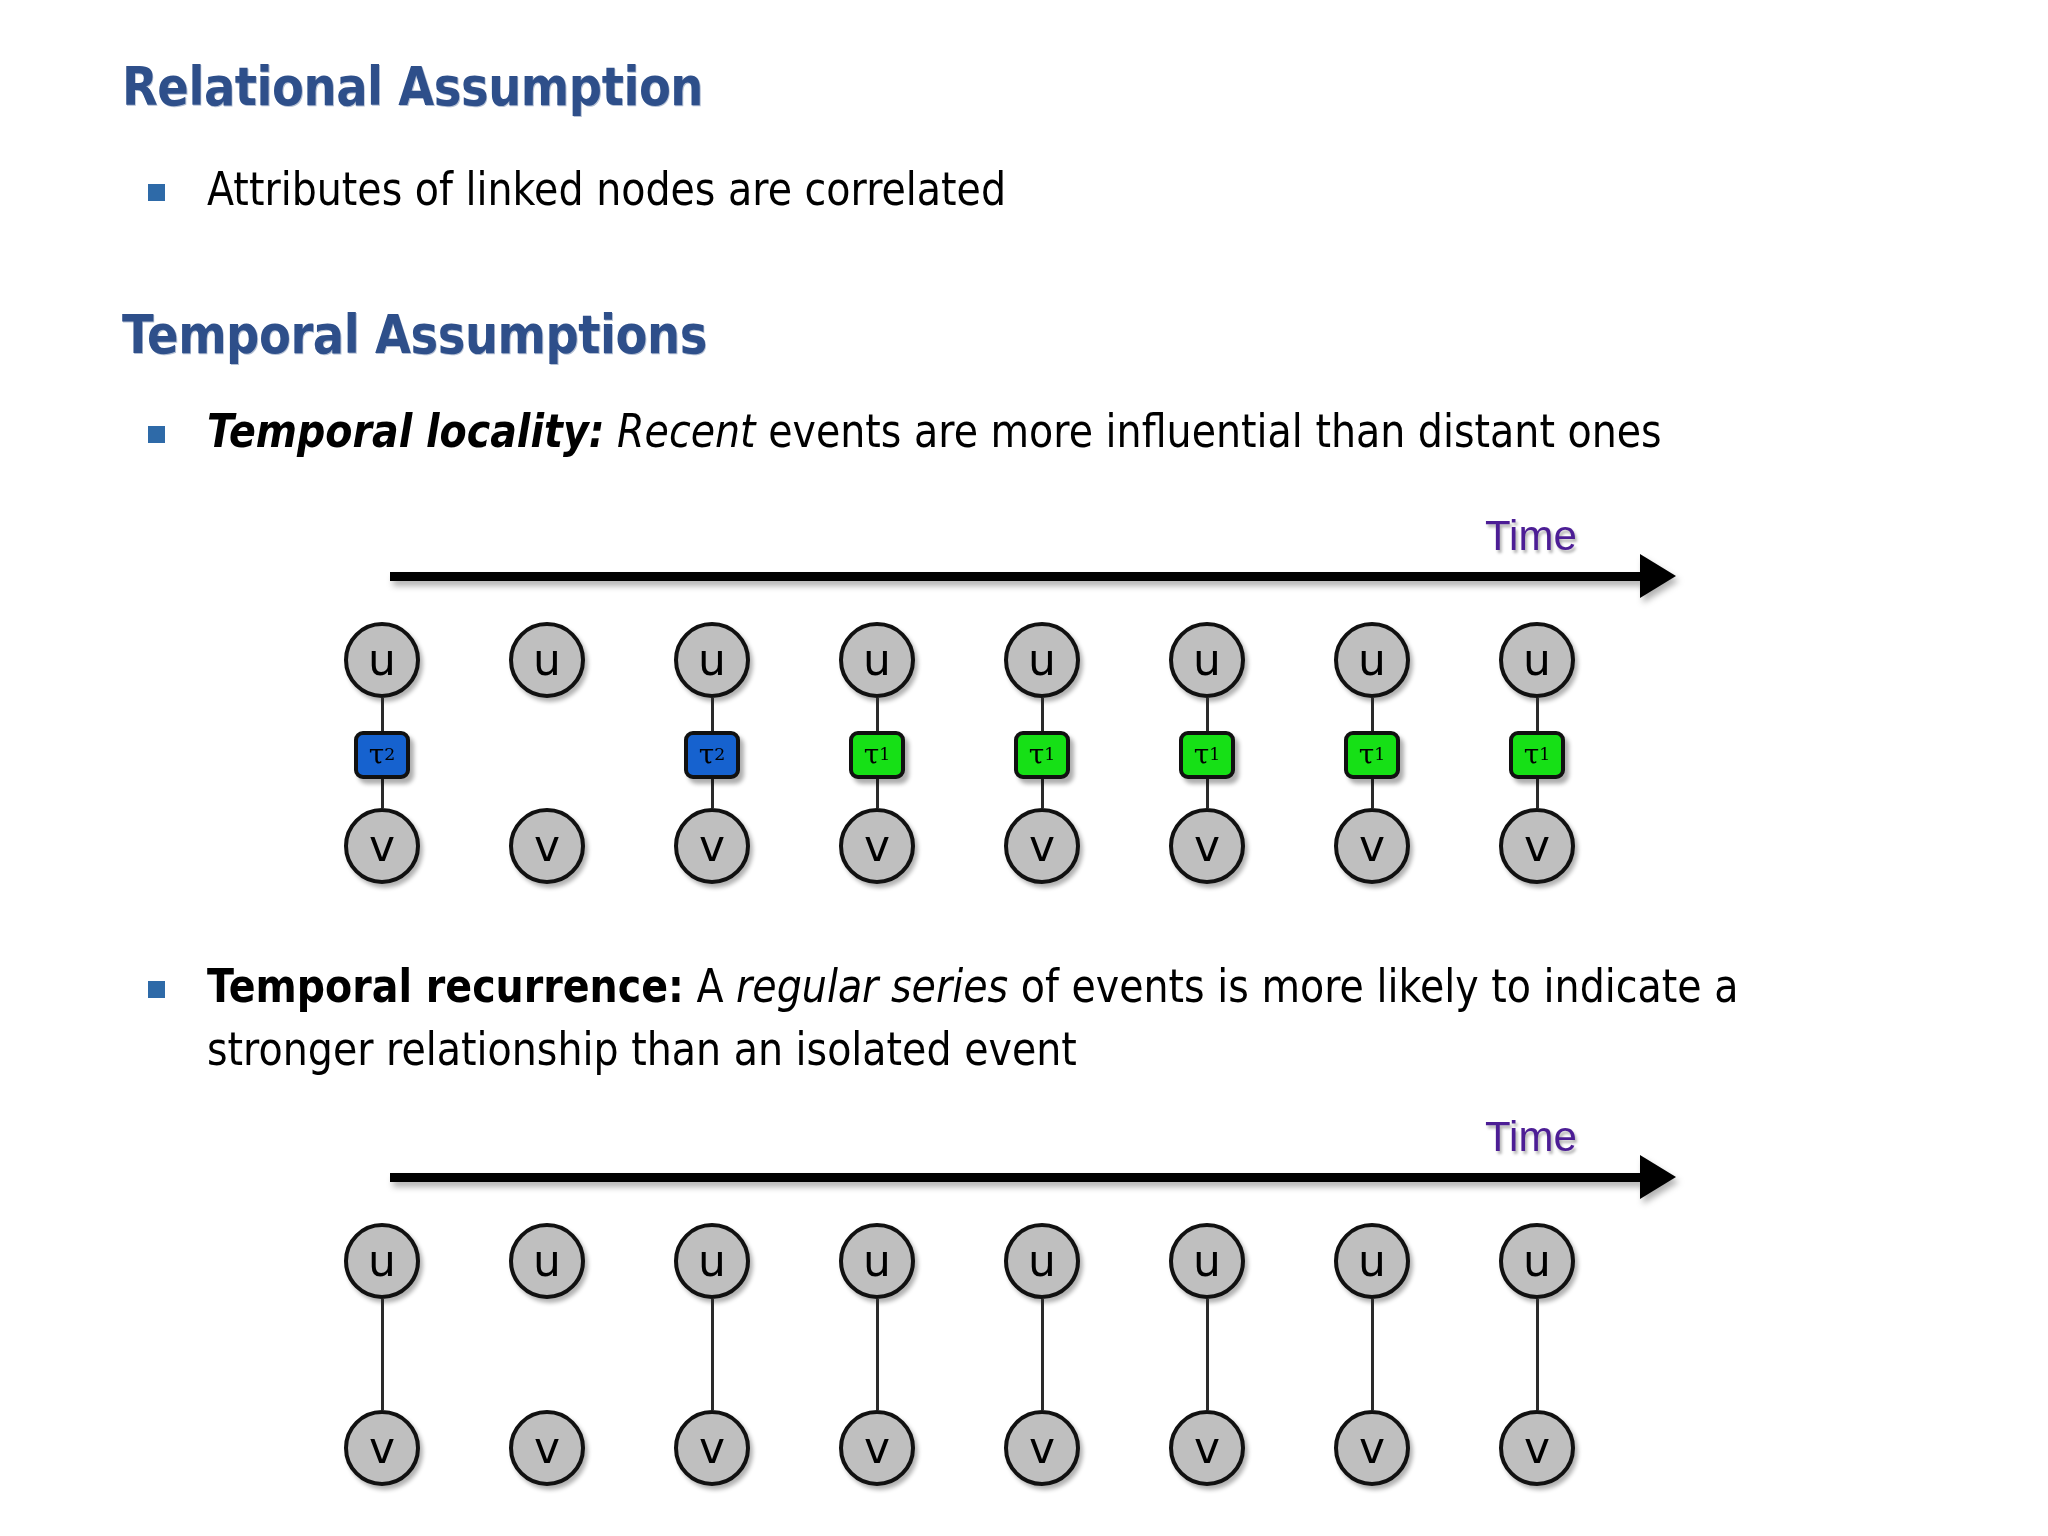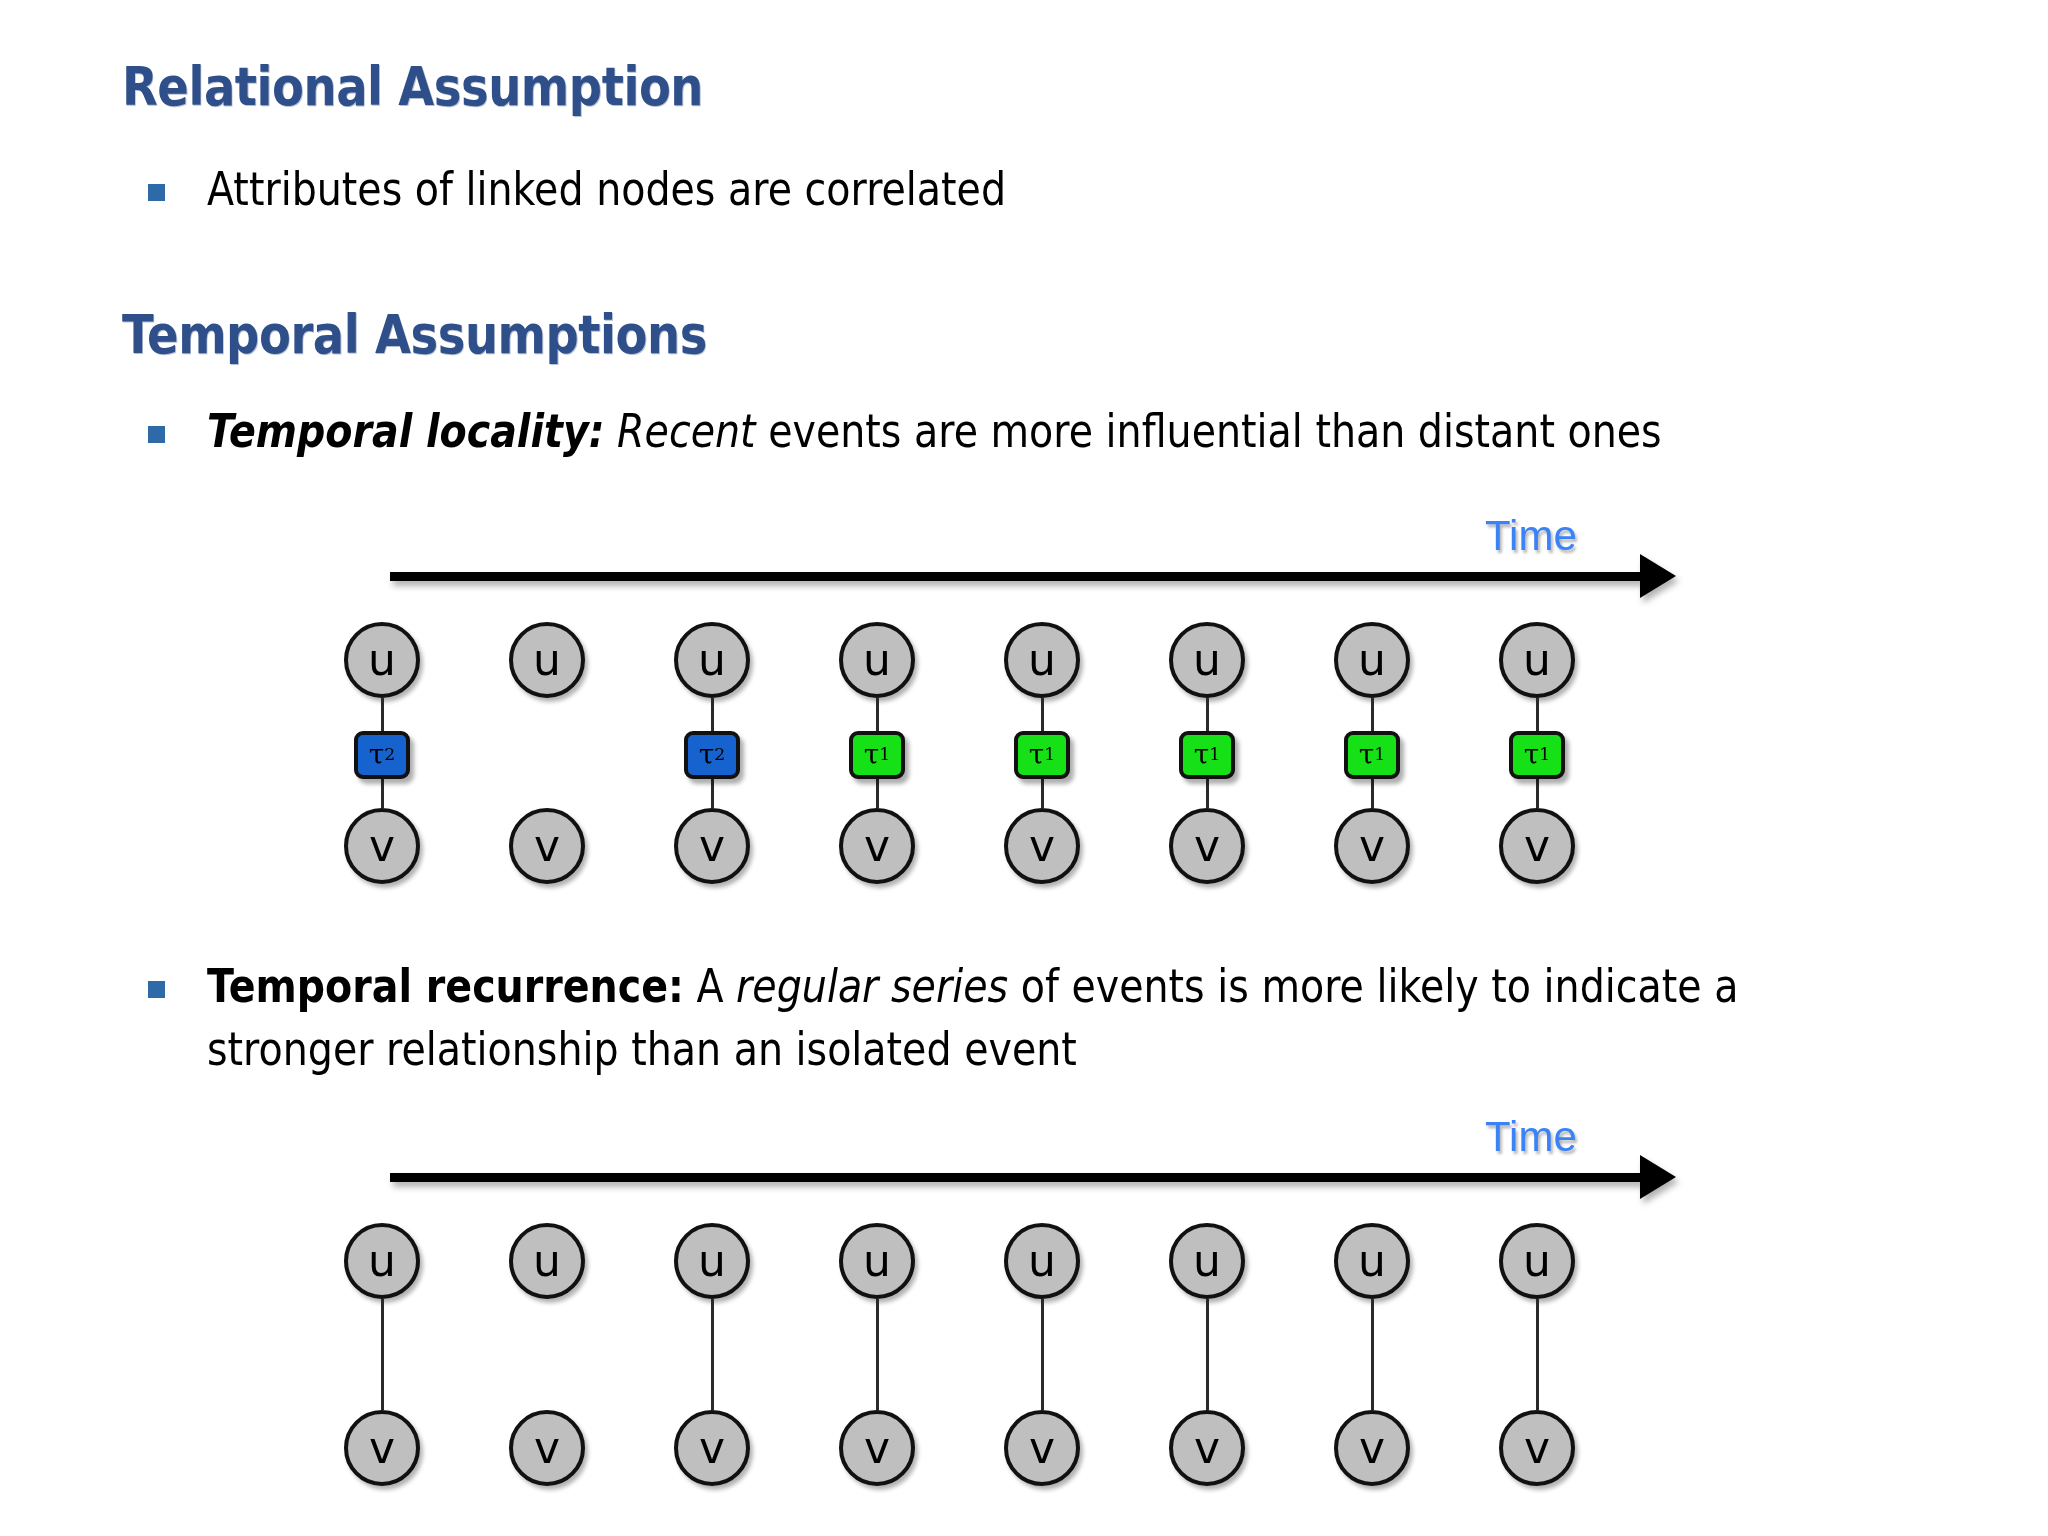--- a/index.html
+++ b/index.html
@@ -66,21 +66,21 @@
   
   .diagram {
     position: absolute;
     left: 0;
     top: 0;
   }
   .time-label {
     position: absolute;
     font-family: "Liberation Sans", sans-serif;
     font-size: 42px;
-    color: #3b82f6;
+    color: #4c1d95;
     text-shadow: 2px 3px 3px rgba(0,0,0,0.30);
     white-space: nowrap;
   }
   .axis-line {
     position: absolute;
     height: 9px;
     background: #000000;
     filter: drop-shadow(3px 5px 3px rgba(0,0,0,0.30));
   }
   .axis-head {

